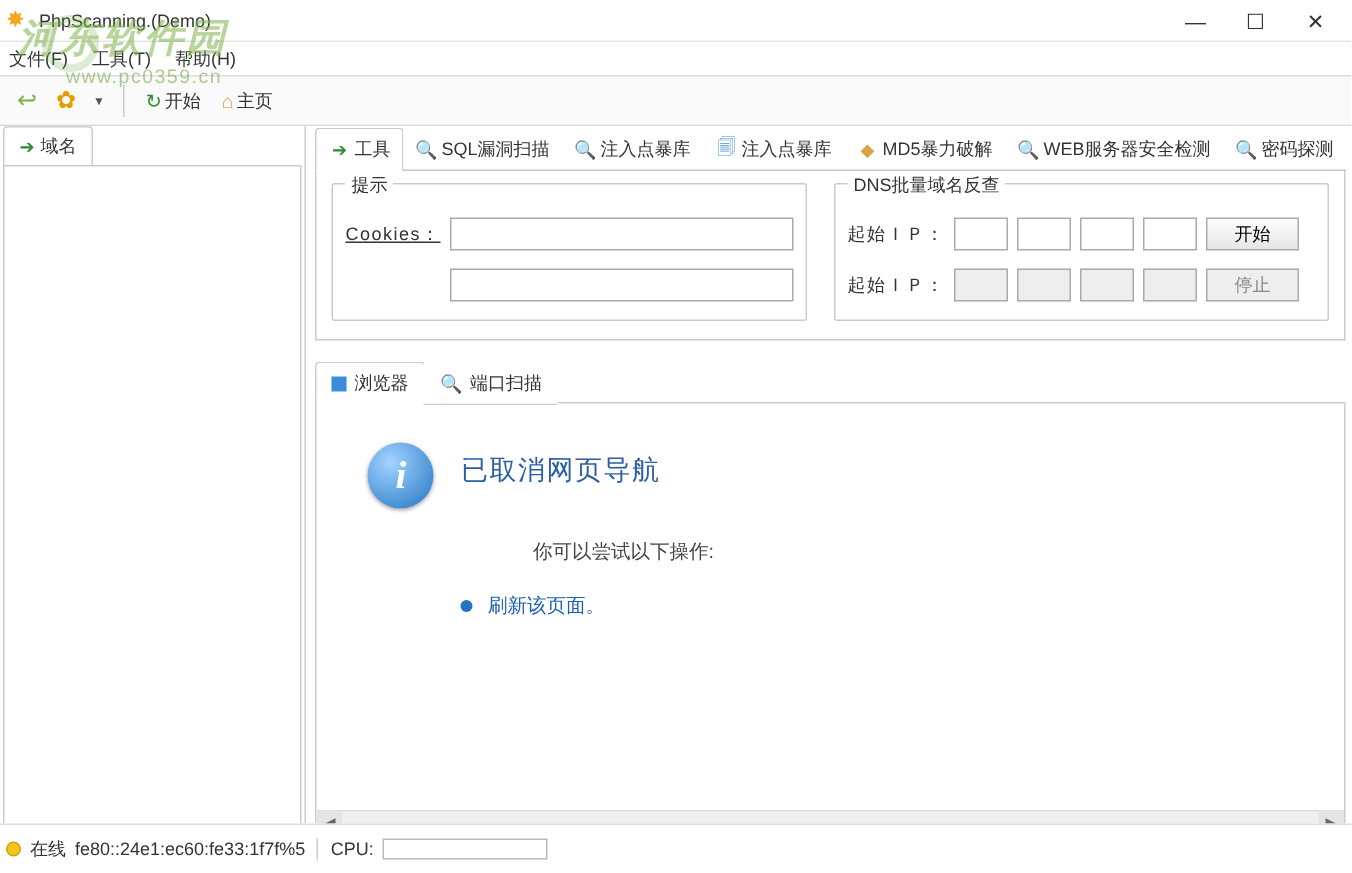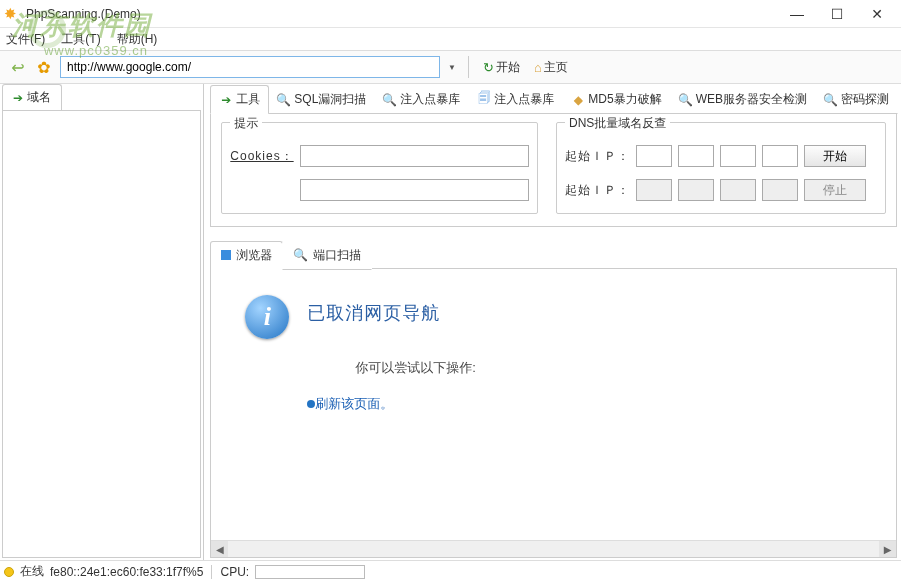--- a/index.html
+++ b/index.html
@@ -50,37 +50,37 @@
 .fs-right { flex:0 0 330px; }
 .row { display:flex; align-items:center; gap:6px; margin-top:12px; }
 .row:first-of-type { margin-top:14px; }
 .row label { font-size:12px; white-space:nowrap; letter-spacing:1px; }
 .row input.wide { flex:1; height:22px; border:1px solid #aaa; padding:0 4px; }
 .row input.ip { width:36px; height:22px; border:1px solid #aaa; text-align:center; }
 .row input.ip.dis { background:#eee; }
 .row .btn { width:62px; height:22px; background:linear-gradient(#fdfdfd,#e6e6e6); border:1px solid #aaa; font-size:12px; cursor:pointer; }
 .row .btn.dis { background:#eee; color:#888; }
 
-.midtabs { margin-top:14px; height:28px; display:flex; align-items:center; border-bottom:1px solid #ccc; }
+.midtabs { margin-top:14px; height:28px; display:flex; align-items:flex-start; border-bottom:1px solid #ccc; }
 .midtabs .tab { display:inline-flex; align-items:center; gap:5px; padding:5px 10px; border:1px solid #ccc; border-bottom:1px solid #fff; border-radius:3px 3px 0 0; margin-right:-1px; margin-bottom:-1px; background:#fff; font-size:12px; cursor:pointer; }
 .midtabs .tab.inactive { border-color:transparent; border-bottom-color:#ccc; }
 .midtabs .tab .sq { width:10px; height:10px; background:#3a8dde; }
 
 .browserpane { flex:1; border:1px solid #ccc; border-top:none; padding:26px 20px 8px 34px; overflow:hidden; position:relative; }
 .browsermsg { display:flex; gap:18px; align-items:flex-start; }
 .infoicon { width:44px; height:44px; border-radius:50%; background:radial-gradient(circle at 35% 30%, #a2d4ff, #2374c4); display:flex; align-items:center; justify-content:center; color:#fff; font-family:Georgia, serif; font-size:26px; font-weight:bold; font-style:italic; box-shadow:0 1px 3px rgba(0,0,0,0.4); }
 .msgtitle { font-size:18px; color:#2b5fa4; margin-top:6px; letter-spacing:1px; }
 .msgsub { margin-top:34px; font-size:13px; color:#444;margin-left:48px; }
-.msglink { margin-top:18px; font-size:13px; color:#1a5fb4; display:flex; align-items:center; cursor:pointer; }
+.msglink { margin-top:18px; font-size:13px; color:#1a5fb4; display:flex; align-items:center; gap:10px; cursor:pointer; }
 .msglink .bullet { width:8px; height:8px; border-radius:50%; background:#2374c4; }
 .hscroll { height:17px; background:#f0f0f0; border-top:1px solid #ddd; display:flex; align-items:center; position:absolute; left:0; right:0; bottom:0; }
 .hscroll .arrow { width:17px; height:17px; display:flex; align-items:center; justify-content:center; color:#666; font-size:10px; background:#e4e4e4; cursor:pointer; }
 .hscroll .track { flex:1; }
 
-.statusbar { height:22px; background:#fff; border-top:1px solid #ddd; display:flex; align-items:center; gap:6px; font-size:12px; padding:5px 4px; position:absolute; left:0; right:0; bottom:0; }
+.statusbar { height:22px; background:#fff; border-top:1px solid #ddd; display:flex; align-items:center; gap:6px; font-size:12px; padding:16px 4px; position:absolute; left:0; right:0; bottom:0; }
 .statusbar .dot { width:10px; height:10px; border-radius:50%; background:#f5c518; border:1px solid #cba40a; }
 .statusbar .sep2 { width:1px; height:14px; background:#ccc; margin:0 2px; }
 .statusbar .prog { width:110px; height:14px; border:1px solid #bbb; background:#fff; }
 </style>
 </head>
 <body>
 
 <div class="watermark">
   <div class="wmcircle"></div>
   <div class="wm1">河东软件园</div>
@@ -97,21 +97,20 @@
 
 <div class="menubar">
   <span>文件(F)</span>
   <span>工具(T)</span>
   <span>帮助(H)</span>
 </div>
 
 <div class="addrbar">
   <div class="navicon" style="color:#7fb34a;">↩</div>
   <div class="navicon" style="color:#e69b00;">✿</div>
-  <input class="urlbox" value="http://www.google.com/" style="">
   <span class="tri">▼</span>
   <div class="sep"></div>
   <div class="actbtn">
     <span class="ic" style="color:#2e8b2e;">↻</span>
     <span>开始</span>
   </div>
   <div class="actbtn">
     <span class="ic" style="color:#d9a441;">⌂</span>
     <span>主页</span>
   </div>

